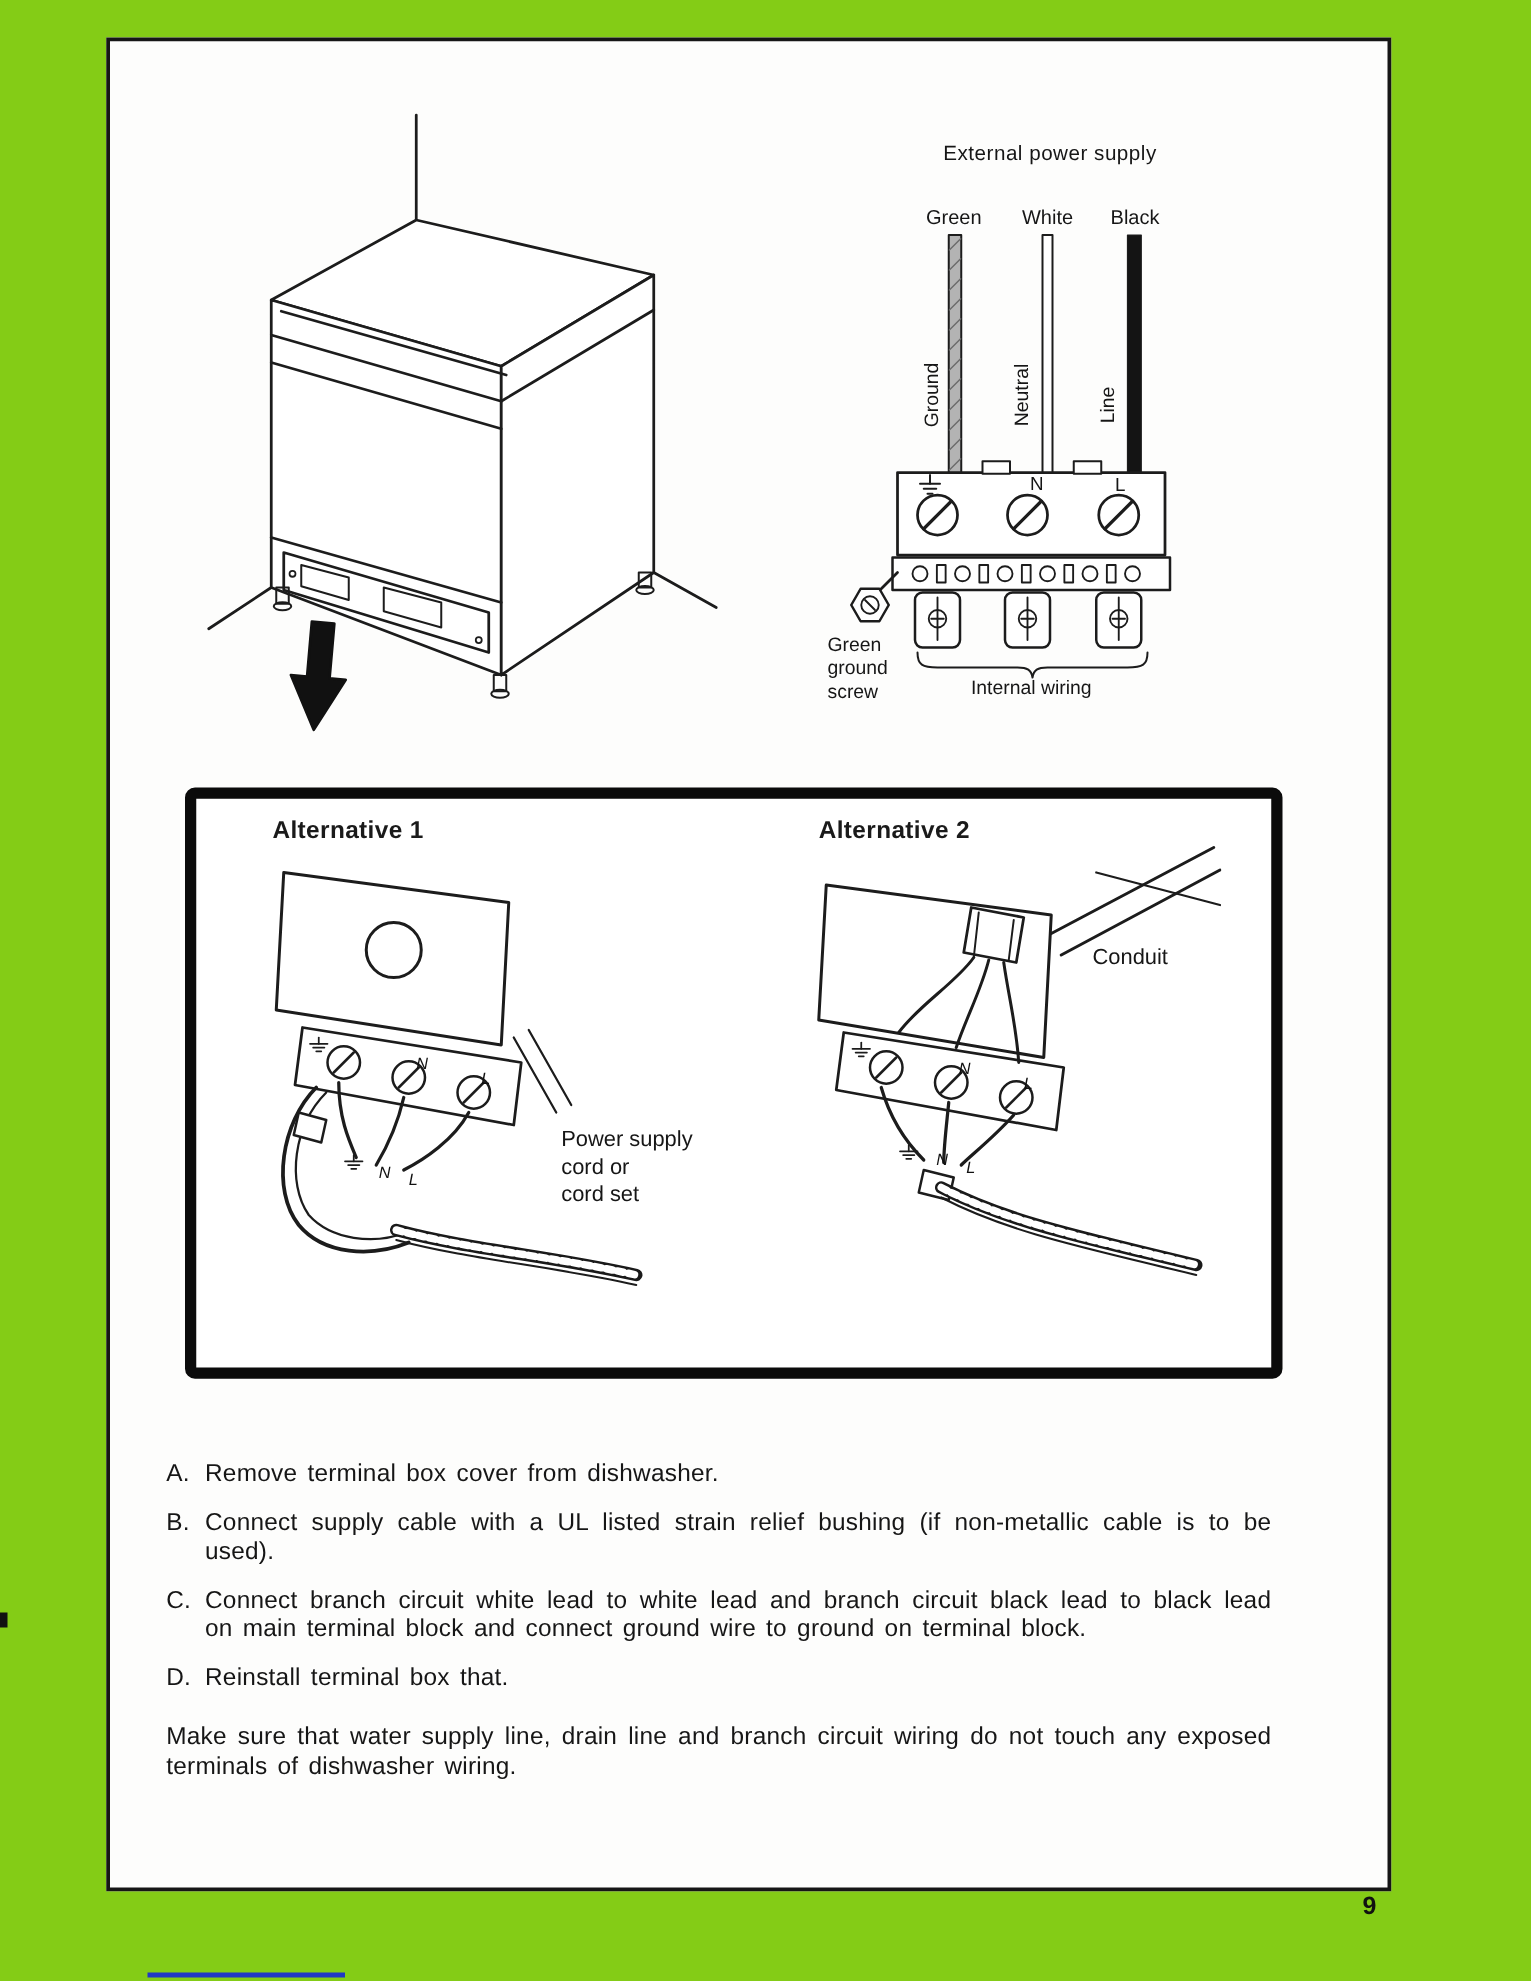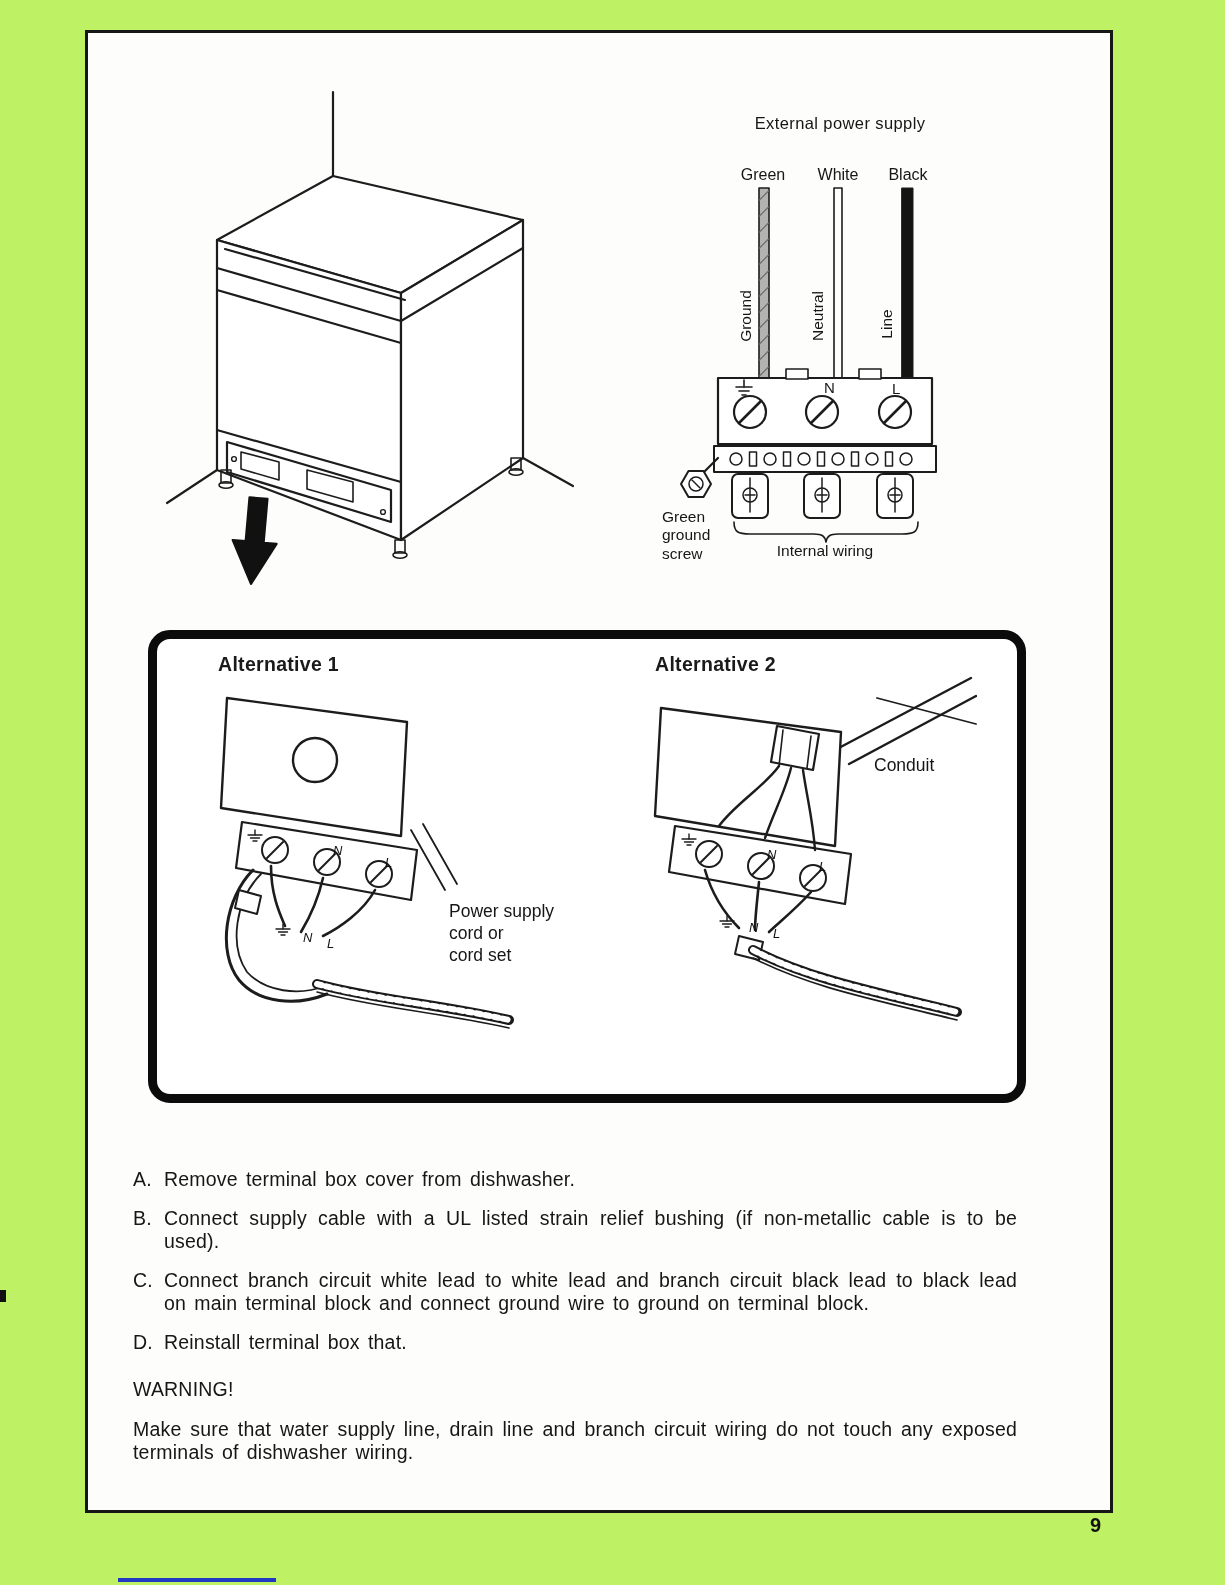--- a/index.html
+++ b/index.html
@@ -2,28 +2,28 @@
 <html><head>
 <meta charset="utf-8">
 <style>
   html,body{margin:0;padding:0;}
   body{
     width:1225px;height:1585px;
     background:#ffffff;
     font-family:"Liberation Sans", sans-serif;
     color:#1a1a1a;
   }
-  .page{position:relative;width:1225px;height:1585px;background:#bef264;overflow:hidden;}
+  .page{position:relative;width:1225px;height:1585px;background:#84cc16;overflow:hidden;}
   .frame{position:absolute;left:85px;top:30px;width:1022px;height:1477px;border:3px solid #161616;background:#fdfdfc;}
   .abs{position:absolute;}
   .lbl{position:absolute;font-size:16px;color:#161616;}
   .center{text-align:center;}
   .vlabel{position:absolute;width:80px;height:18px;font-size:15.5px;text-align:center;transform:rotate(-90deg);transform-origin:center;color:#161616;}
   .title-sm{font-size:16.5px;letter-spacing:.4px;}
-  .alts{position:absolute;left:148px;top:630px;width:860px;height:455px;border:9px solid #0b0b0b;border-radius:22px;background:#fff;}
+  .alts{position:absolute;left:148px;top:630px;width:860px;height:455px;border:9px solid #0b0b0b;border-radius:8px;background:#fff;}
   .alt-title{position:absolute;font-size:19.5px;font-weight:bold;letter-spacing:.3px;}
   .smalllbl{position:absolute;font-size:17.5px;line-height:1.25;color:#161616;}
   .instr-wrap{position:absolute;left:133px;top:1168px;width:884px;font-size:19.5px;line-height:23.5px;letter-spacing:.2px;word-spacing:2.5px;color:#161616;}
   .instr{display:flex;margin-bottom:15px;}
   .instr .ltr{width:31px;flex:none;}
   .instr .txt{flex:1;text-align:justify;}
   .instr.last{margin-bottom:24px;}
   .warn-title{margin-bottom:16px;}
   .warn-p{margin-bottom:18px;text-align:justify;}
   .pageno{position:absolute;left:1090px;top:1514px;font-size:20px;font-weight:bold;color:#111;}
@@ -273,21 +273,20 @@
     </div>
     <div class="instr">
       <div class="ltr">C.</div>
       <div class="txt">Connect branch circuit white lead to white lead and branch circuit black lead to black lead on main terminal block and connect ground wire to ground on terminal block.</div>
     </div>
     <div class="instr last">
       <div class="ltr">D.</div>
       <div class="txt">Reinstall terminal box that.</div>
     </div>
 
-    <div class="warn-title">WARNING!</div>
     <div class="warn-p">Make sure that water supply line, drain line and branch circuit wiring do not touch any exposed terminals of dishwasher wiring.</div>
   </div>
 
   <div class="pageno">9</div>
 
   <div class="artifact-black"></div>
   <div class="artifact-blue"></div>
 </div>
 
 </body></html>

